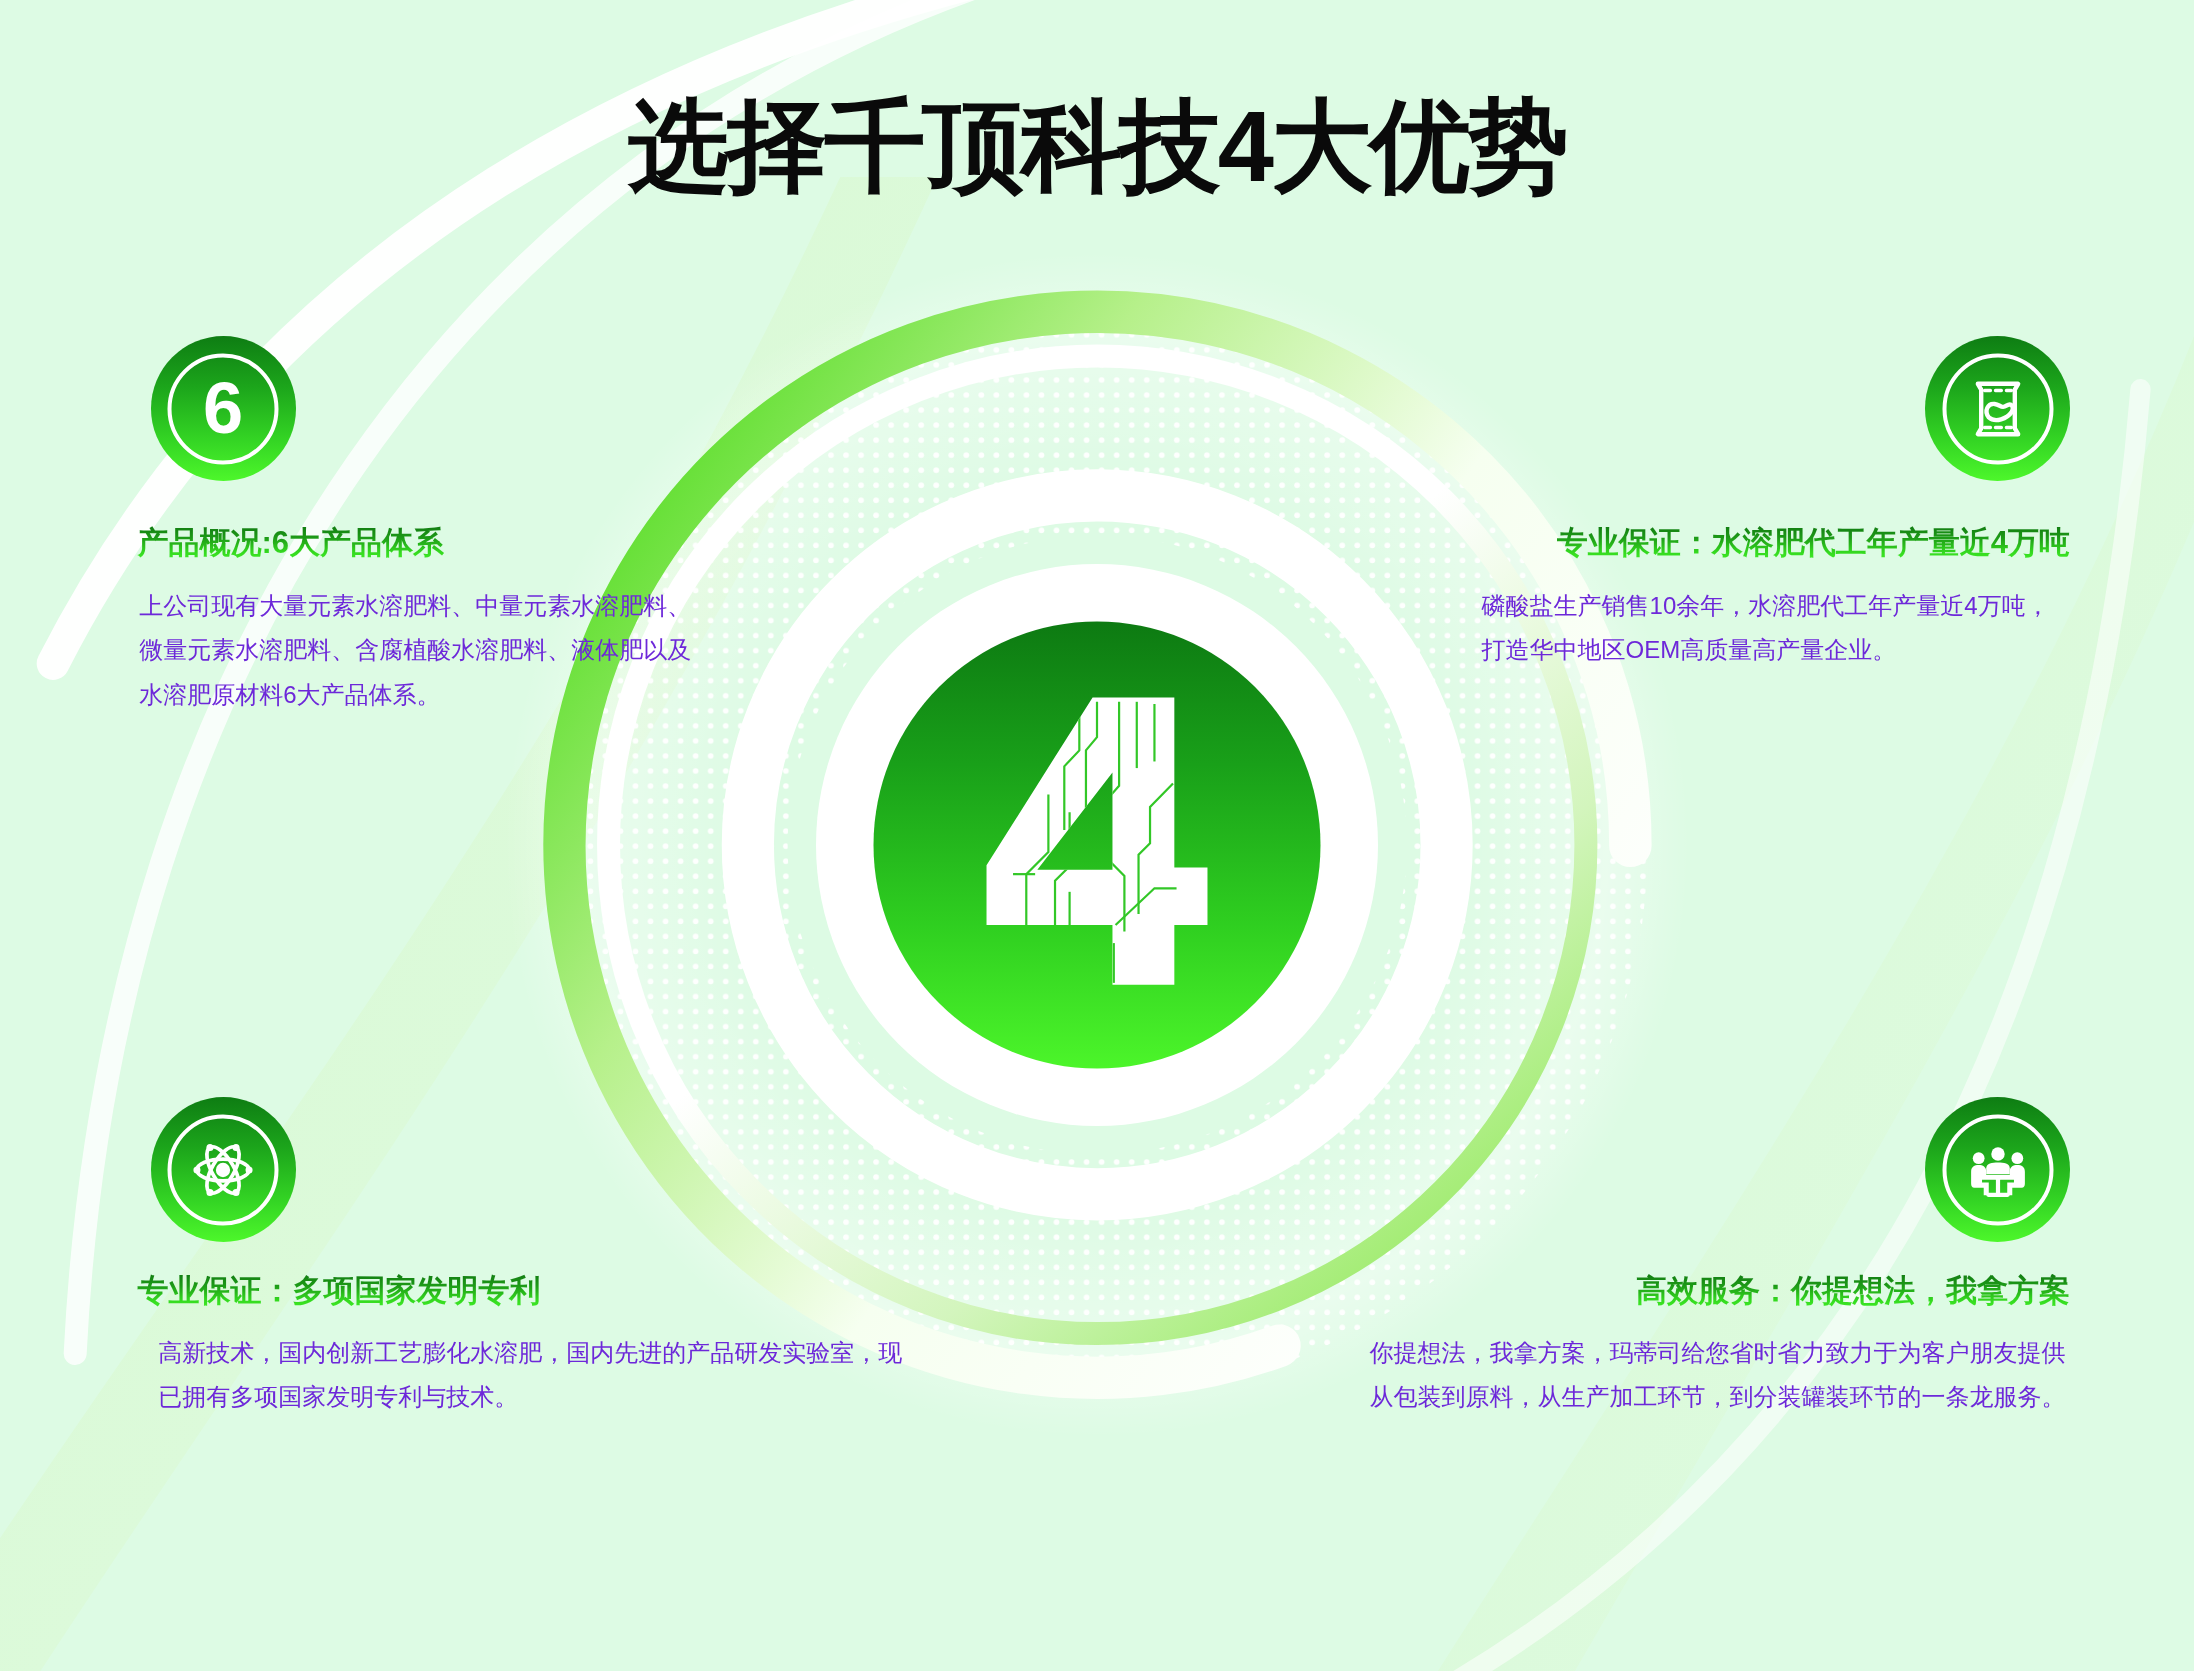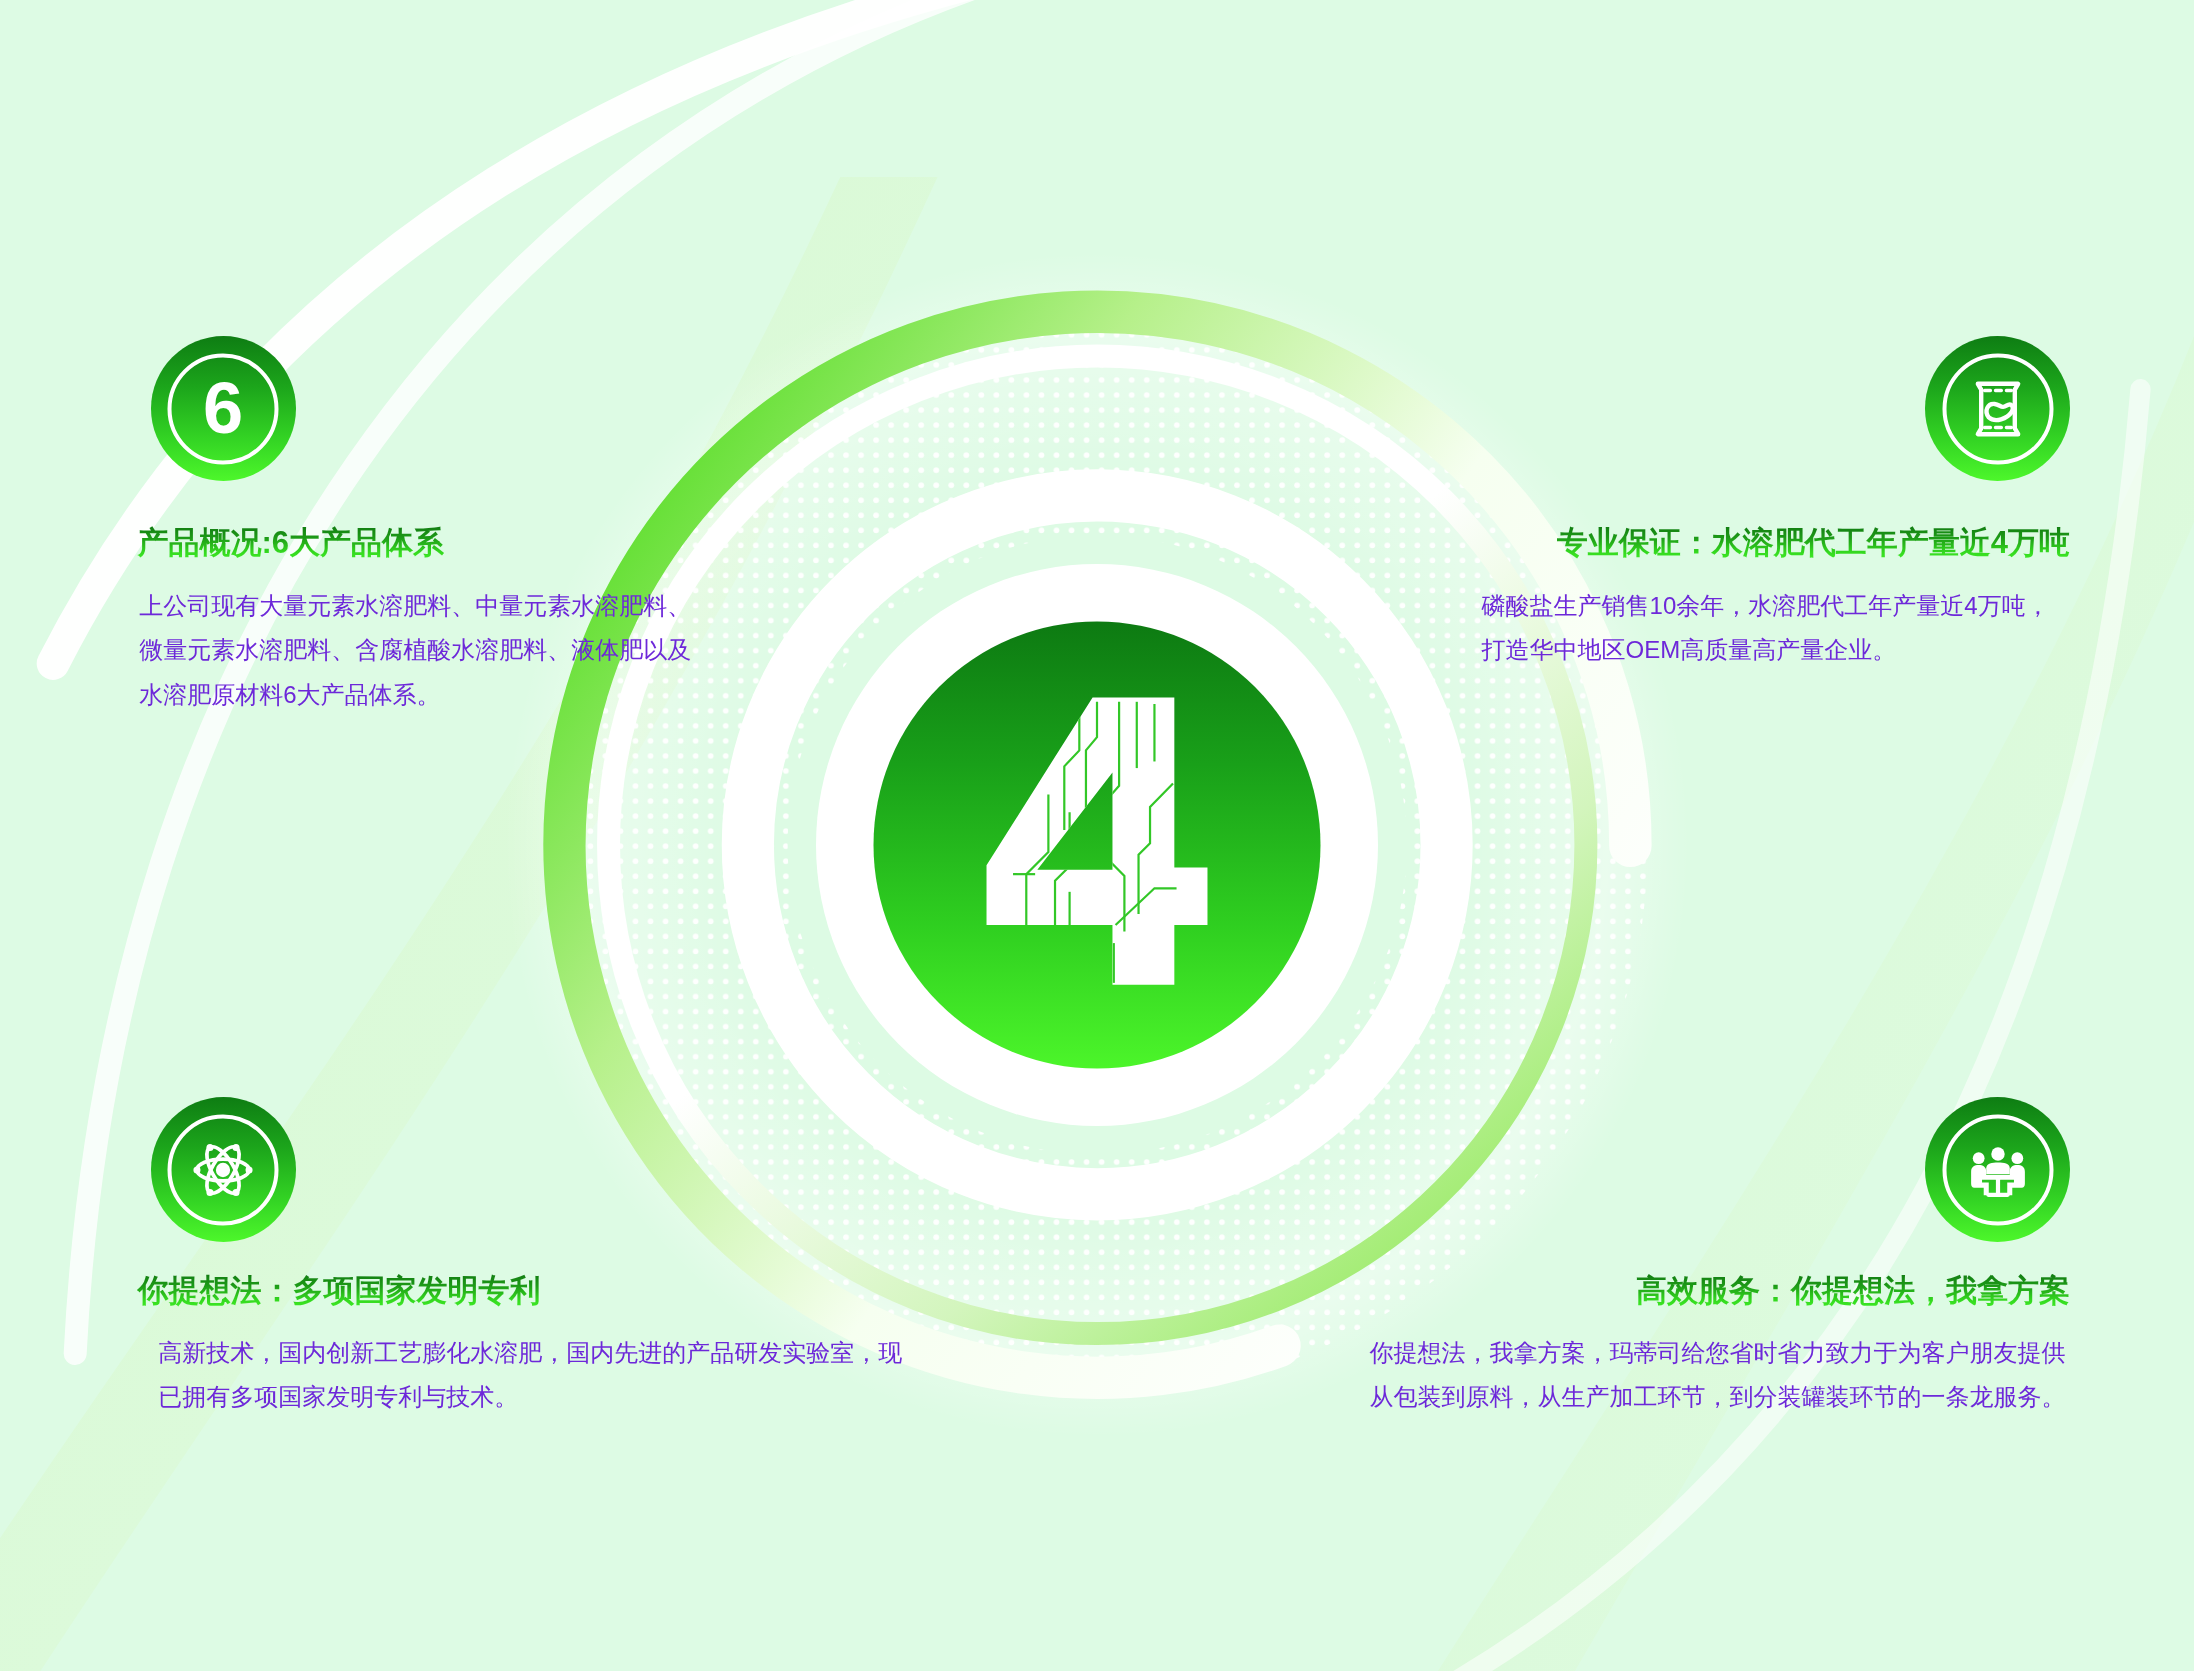--- a/index.html
+++ b/index.html
@@ -145,20 +145,21 @@
 
     <circle cx="2481" cy="1910" r="1340" fill="url(#haloG)" opacity="0.7"></circle>
 
     <circle cx="2481" cy="1910" r="1105" fill="none" stroke="url(#ring1G)" stroke-width="52"></circle>
 
     <path d="M 2481 705 A 1205 1205 0 1 1 2480 705" fill="none" stroke="url(#ring2G)" stroke-width="96" stroke-linecap="round" transform="rotate(160 2481 1910)" stroke-dasharray="6100 1500"></path>
 
     <circle cx="2481" cy="1910" r="790" fill="none" stroke="#ffffff" stroke-width="118"></circle>
   </svg>
 
+  <div class="title">选择千顶科技4大优势</div>
 
   <div class="center-wrap">
     <div class="c-white-ring"></div>
     <div class="c-disc"></div>
     <svg class="big4" viewBox="0 0 620 700">
       <defs>
         <clipPath id="clip4">
           <path d="M 300 30 L 485 30 L 485 415 L 560 415 L 560 545 L 485 545 L 485 680 L 345 680 L 345 545 L 60 545 L 60 410 Z
                    M 345 200 L 175 420 L 345 420 Z"></path>
         </clipPath>
@@ -221,21 +222,21 @@
         </g>
         <circle cx="50" cy="50" r="8.5" fill="#ffffff"></circle>
         <circle cx="19" cy="50" r="4.2" fill="#ffffff"></circle>
         <circle cx="81" cy="50" r="4.2" fill="#ffffff"></circle>
         <circle cx="34.5" cy="23.2" r="4.2" fill="#ffffff"></circle>
         <circle cx="65.5" cy="76.8" r="4.2" fill="#ffffff"></circle>
         <circle cx="65.5" cy="23.2" r="4.2" fill="#ffffff"></circle>
         <circle cx="34.5" cy="76.8" r="4.2" fill="#ffffff"></circle>
       </svg>
     </div>
-    <div class="head">你提想法：多项国家发明专利</div>
+    <div class="head">专业保证：多项国家发明专利</div>
     <div class="body-txt">高新技术，国内创新工艺膨化水溶肥，国内先进的产品研发实验室，现已拥有多项国家发明专利与技术。</div>
   </div>
 
   <div class="q" id="q-br">
     <div class="icon">
       <div class="inner-ring"></div>
       <svg viewBox="0 0 100 100">
         <g fill="#ffffff">
 
           <circle cx="50" cy="31" r="8"></circle>

